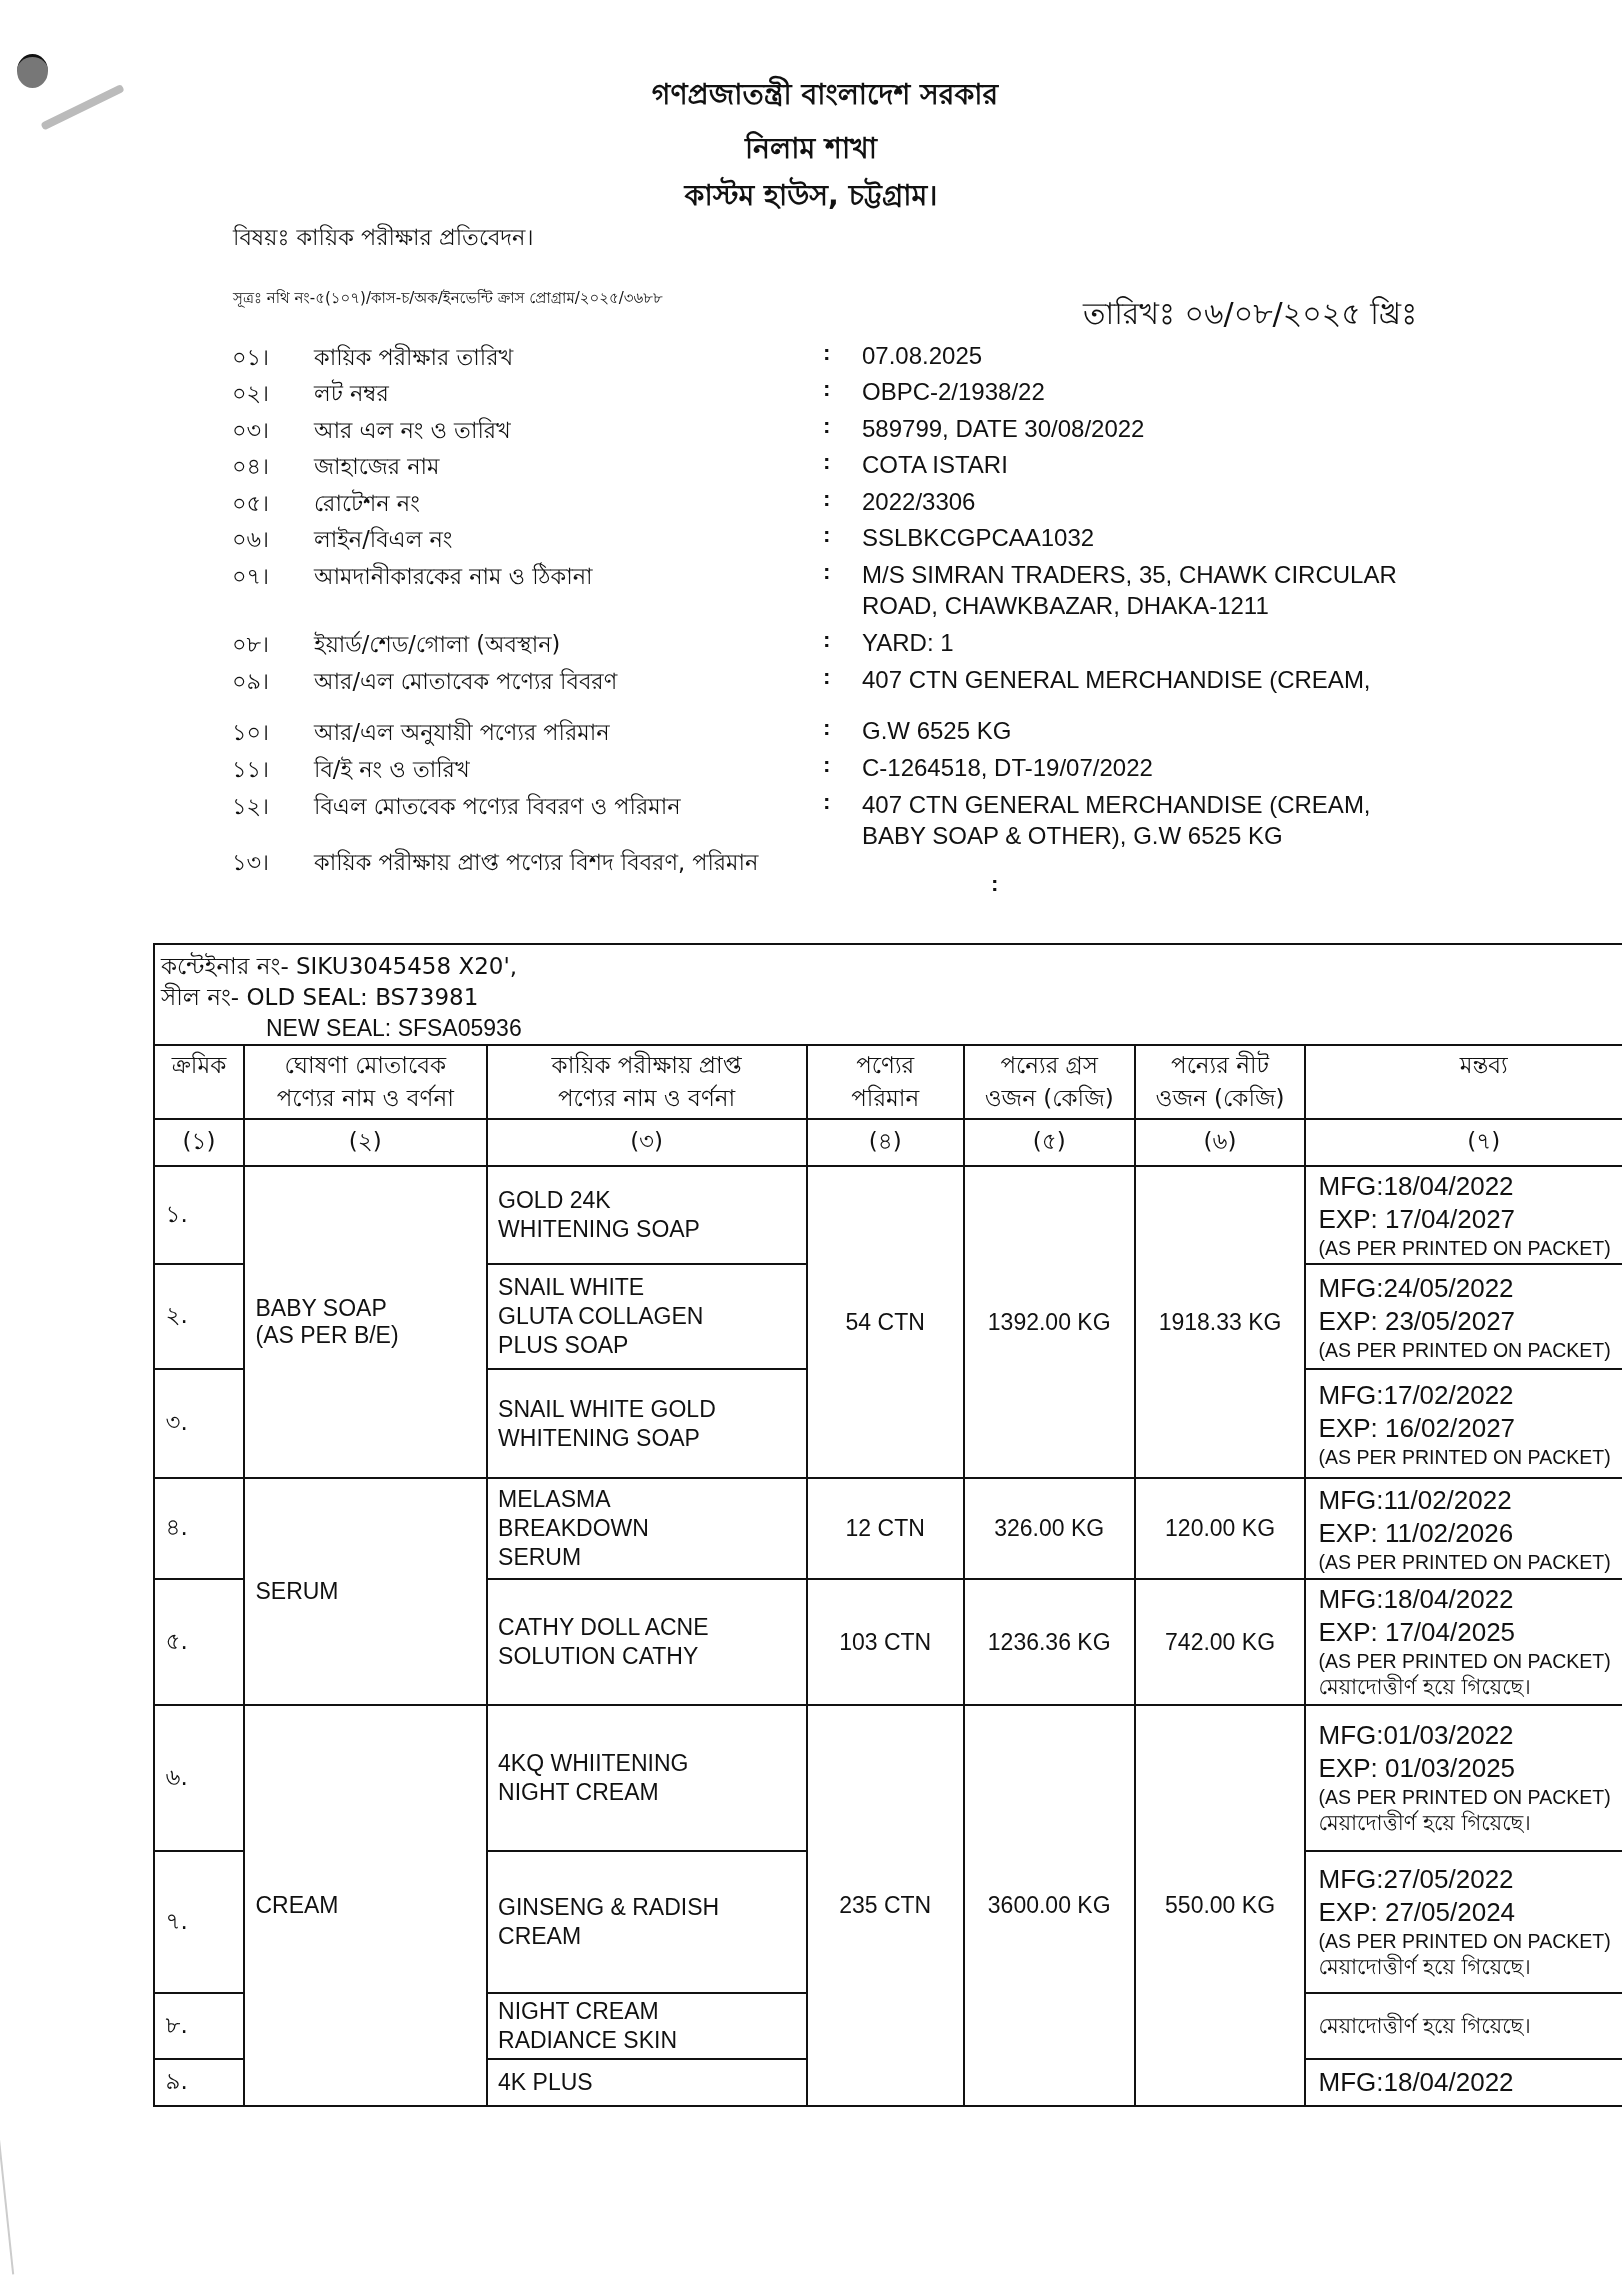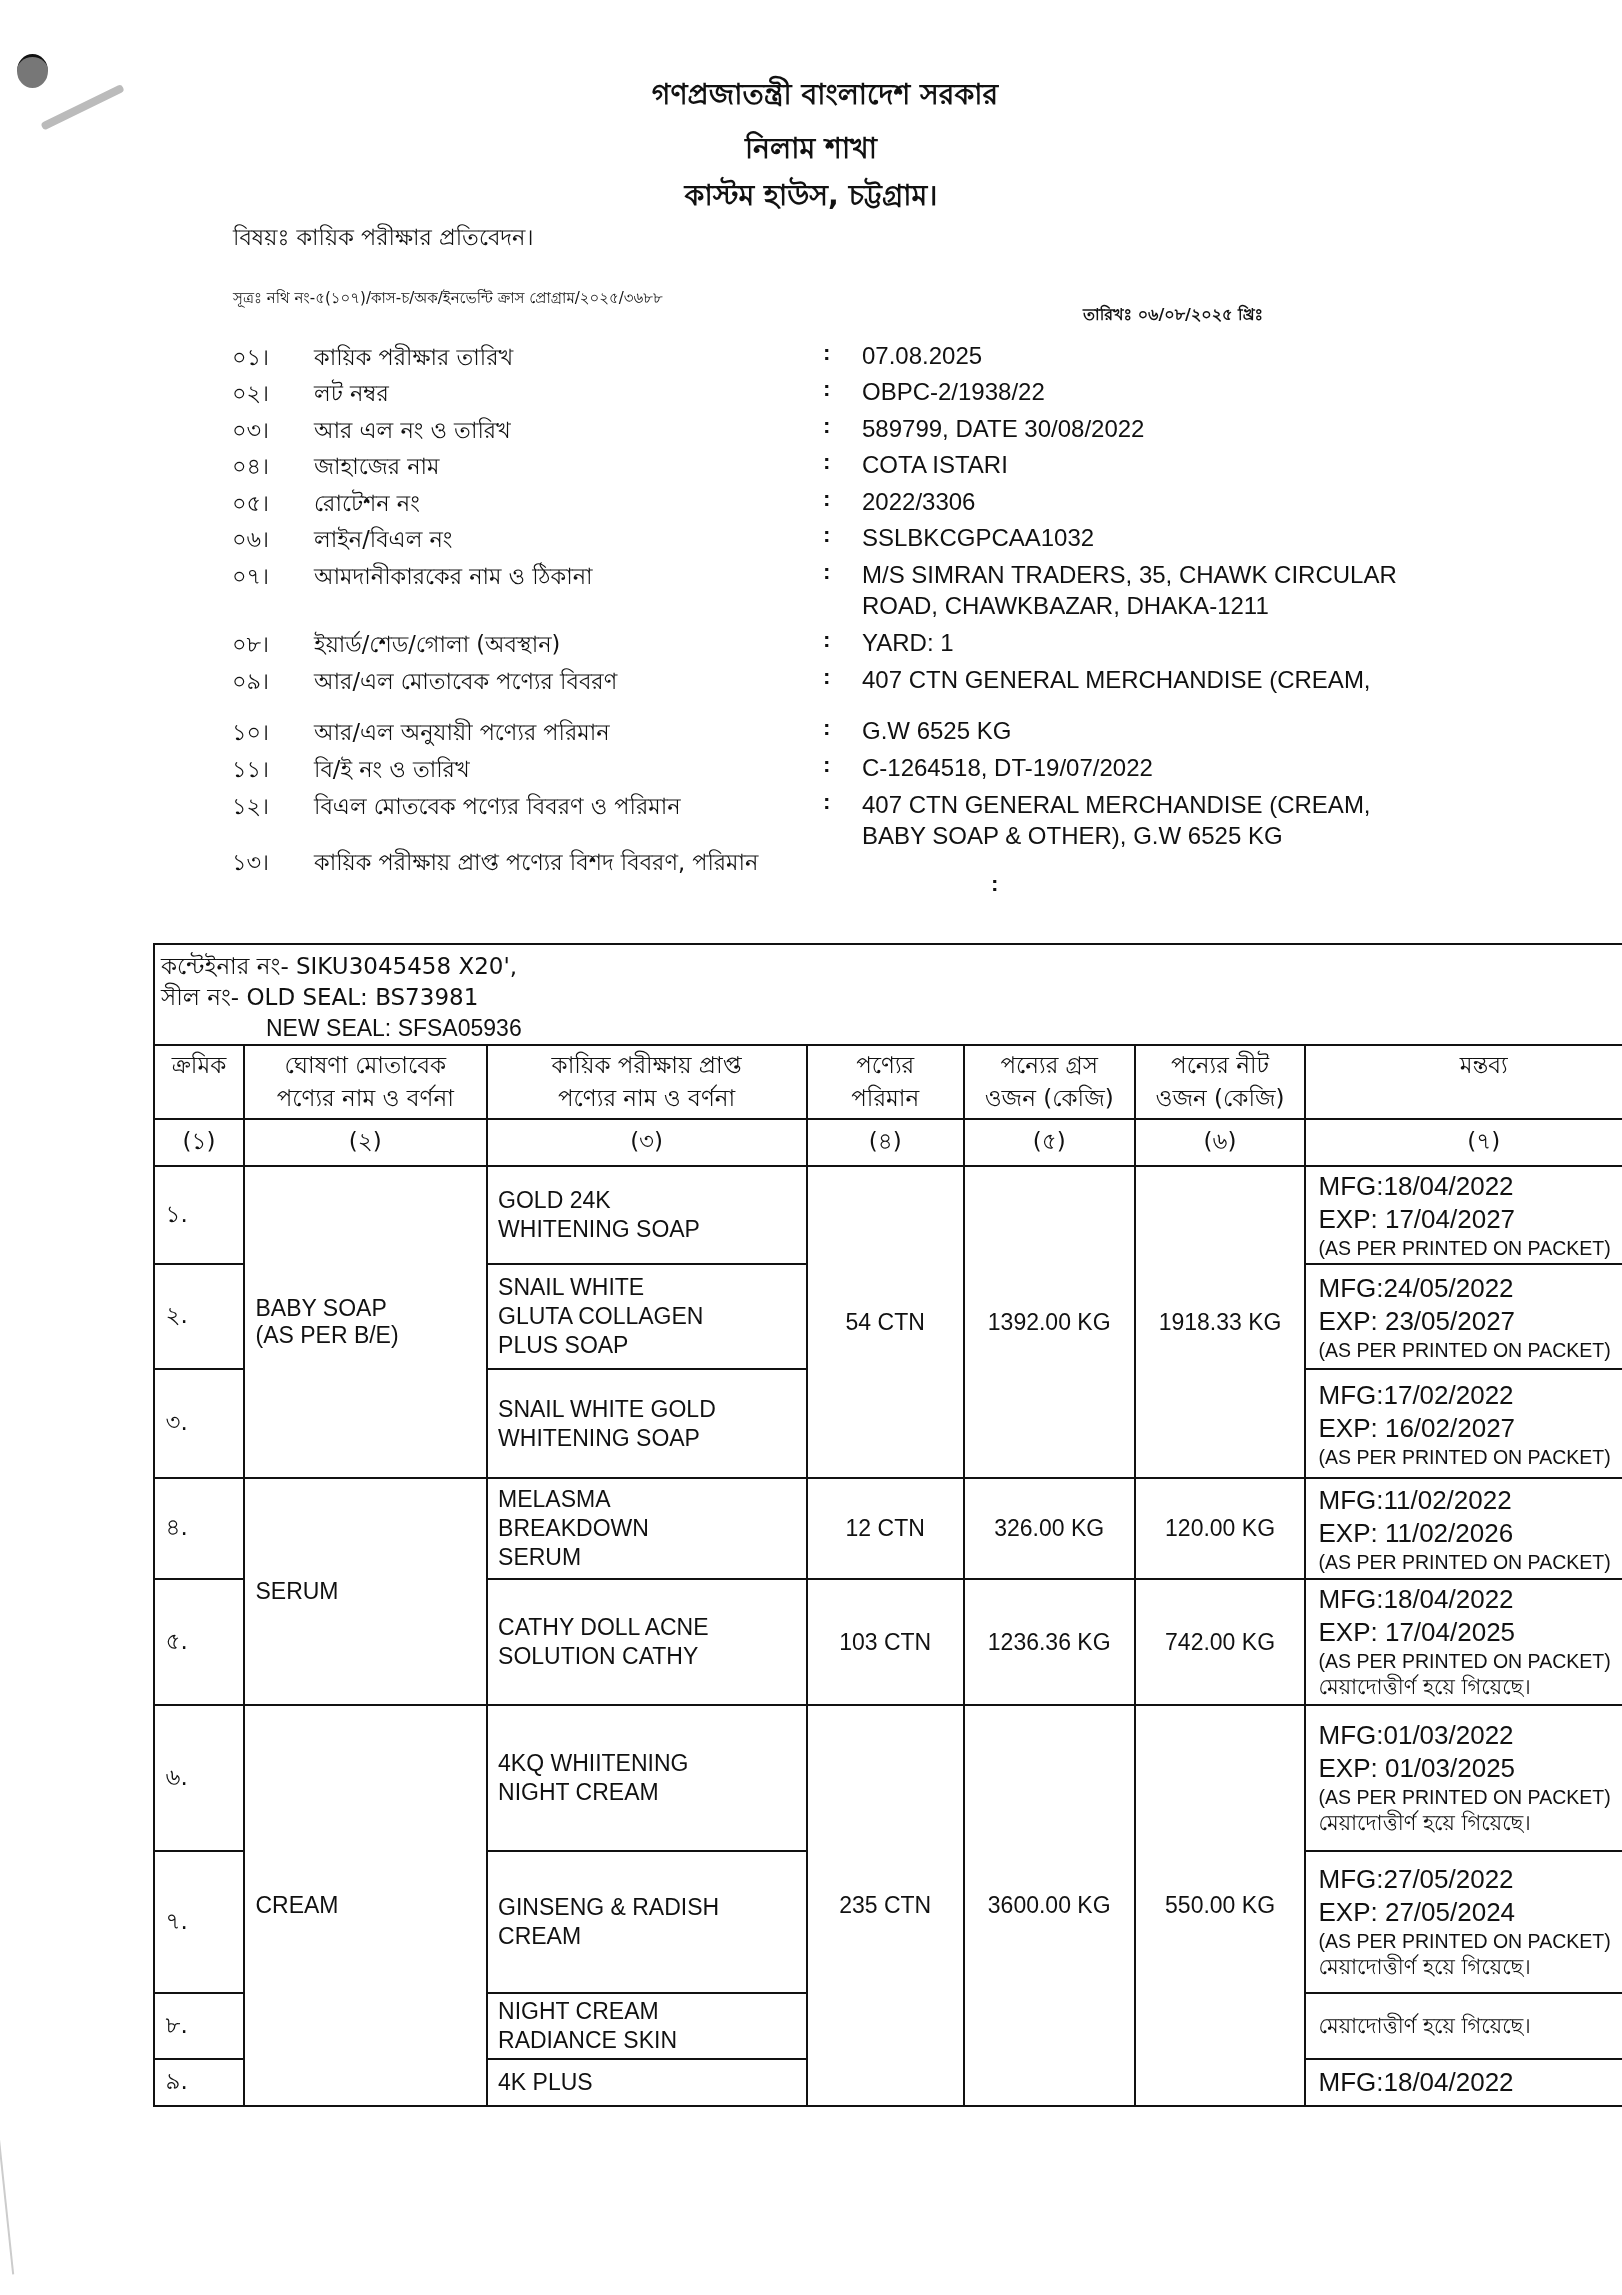--- a/index.html
+++ b/index.html
@@ -4,21 +4,21 @@
 <style>
   html,body{margin:0;padding:0;background:#fff;}
   body{width:1622px;height:2295px;position:relative;overflow:hidden;color:#111;font-family:"Liberation Sans","DejaVu Sans",sans-serif;}
   .abs{position:absolute;}
   .bn{font-family:"DejaVu Sans","Liberation Sans",sans-serif;}
   .hdr{left:0;width:1622px;text-align:center;font-size:28.4px;font-weight:bold;letter-spacing:0;}
   .punch{left:16.5px;top:54px;width:31px;height:31px;border-radius:50%;background:#777;border-top:3.7px solid #111;}
   .staple{left:42px;top:123px;width:90px;height:7.5px;background:#bbb;transform:rotate(-26deg);transform-origin:left center;border-radius:3.7px;}
   .subject{left:233px;top:220px;font-size:22.4px;}
   .ref{left:233px;top:286px;font-size:15px;}
-  .refdate{left:1083px;top:302px;font-size:16px;font-weight:bold;}
+  .refdate{left:1083px;top:290px;font-size:30px;}
   .field{position:absolute;left:232px;width:1309px;font-size:22.4px;}
   .field .num{position:absolute;left:0;top:0;}
   .field .lbl{position:absolute;left:82px;top:0;}
   .field .colon{position:absolute;left:591px;top:0;font-weight:bold;}
   .field .val{position:absolute;left:630px;top:0;width:673px;font-size:24px;line-height:31px;}
   .field .val div{white-space:nowrap;}
   .f13colon{left:991px;top:871px;font-size:22.4px;font-weight:bold;}
   table.main{position:absolute;left:153px;top:943px;width:1510px;border-collapse:collapse;}
   table.main td{border:2.2px solid #111;padding:3px 6px;vertical-align:middle;font-size:23px;}
   .cinfo{font-size:22px;line-height:31px;padding-top:6px !important;padding-bottom:0 !important;}

